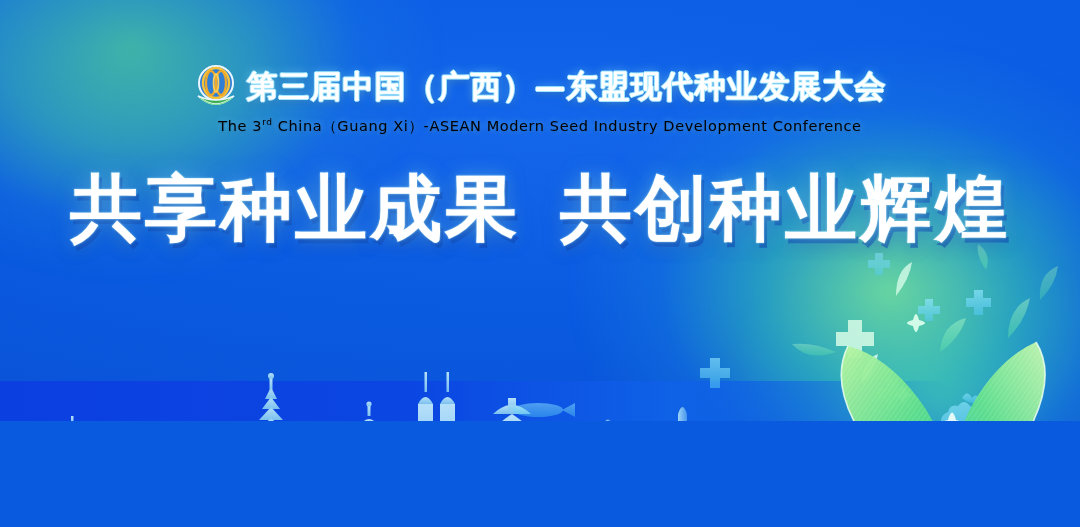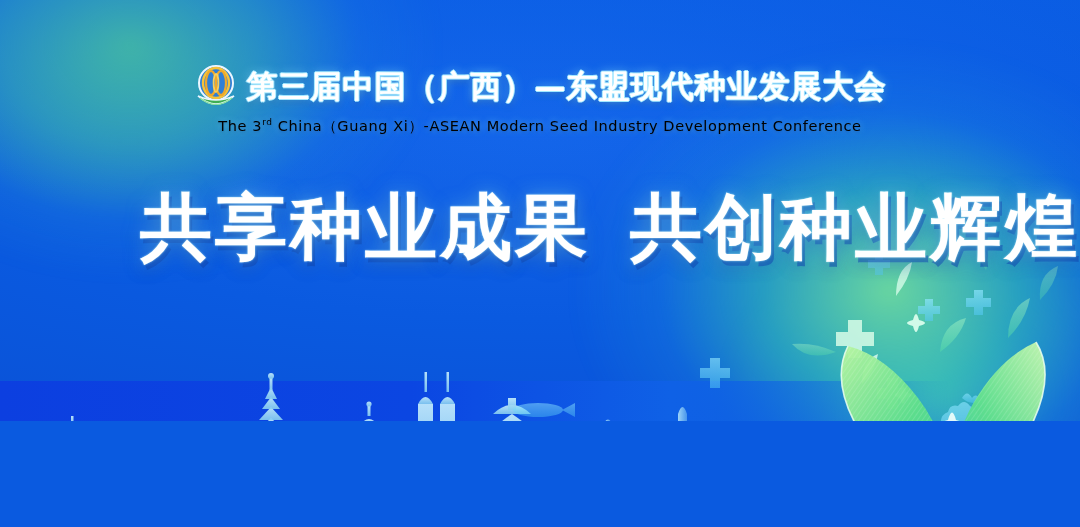--- a/index.html
+++ b/index.html
@@ -128,22 +128,22 @@
     color: #000000;
     white-space: nowrap;
     text-shadow: 0 0 6px rgba(120,220,255,0.75), 0 1px 3px rgba(0,40,120,0.5);
   }
   .title-en sup { font-size: 9px; vertical-align: super; }
 
   
   .slogan {
     position: absolute;
     left: 0; right: 0;
-    top: 180px;
-    text-align: right;
+    top: 161px;
+    text-align: center;
     font-family: "DejaVu Sans", sans-serif;
     font-size: 72px;
     font-weight: bold;
     letter-spacing: 3px;
     color: #ffffff;
     white-space: nowrap;
     text-shadow:
       0 0 2px rgba(190,245,255,0.9),
       0 0 18px rgba(130,225,255,0.55),
       3px 5px 0 rgba(10,60,170,0.55),

